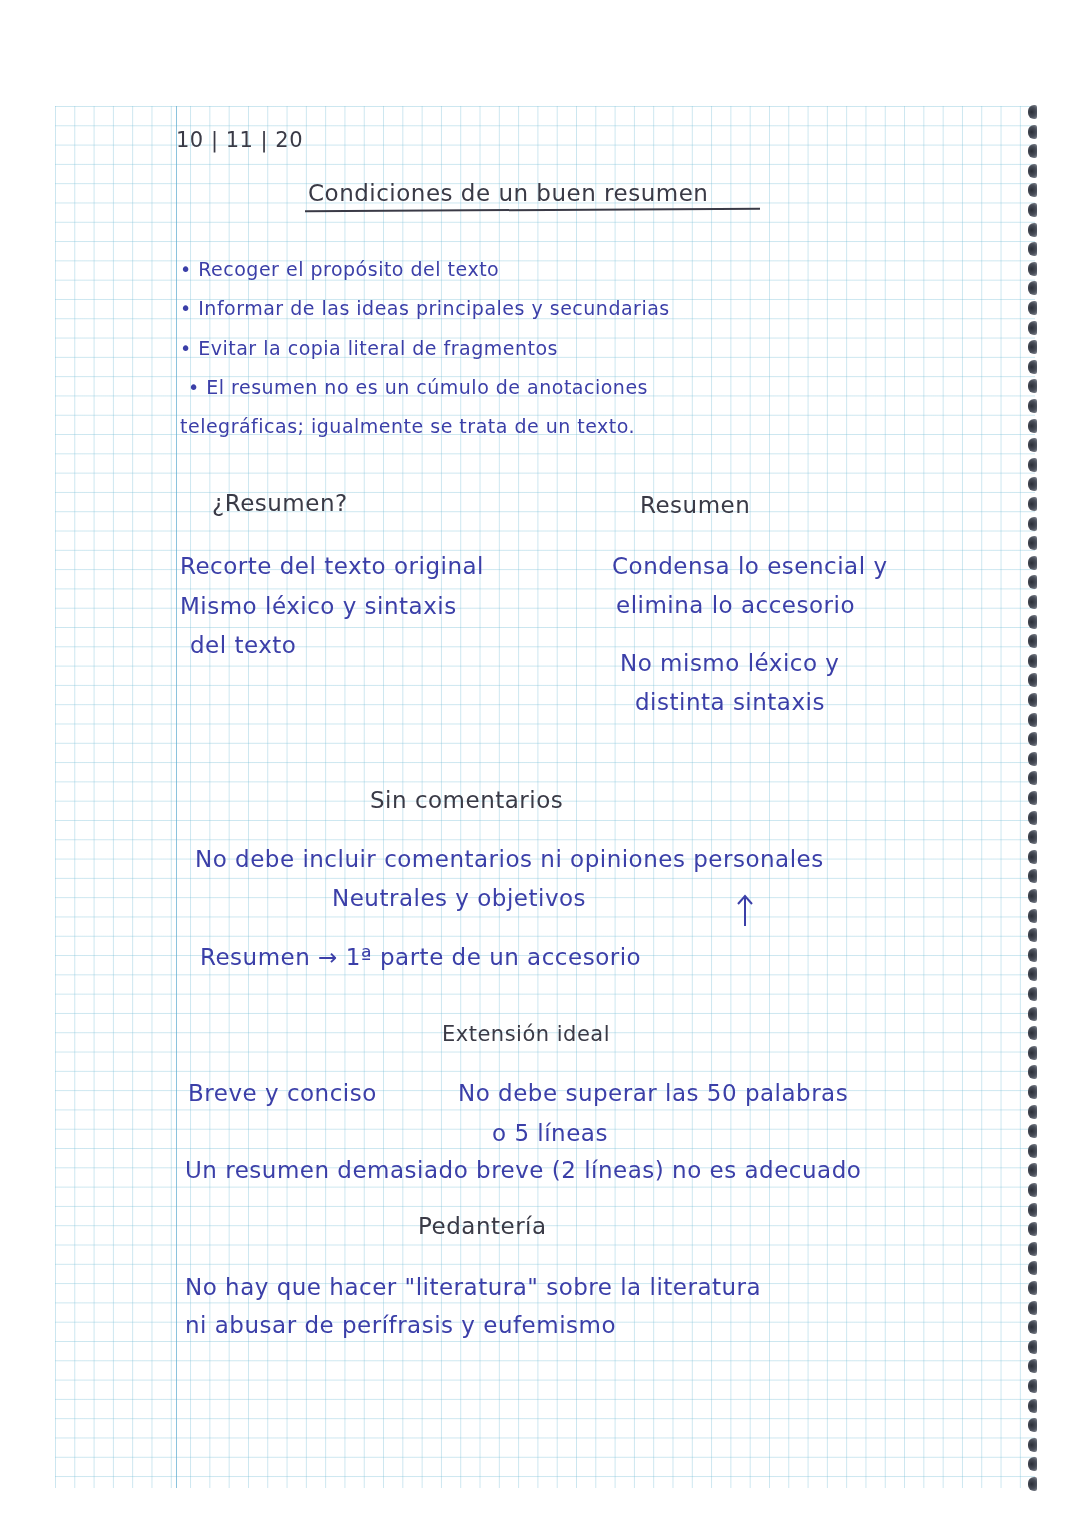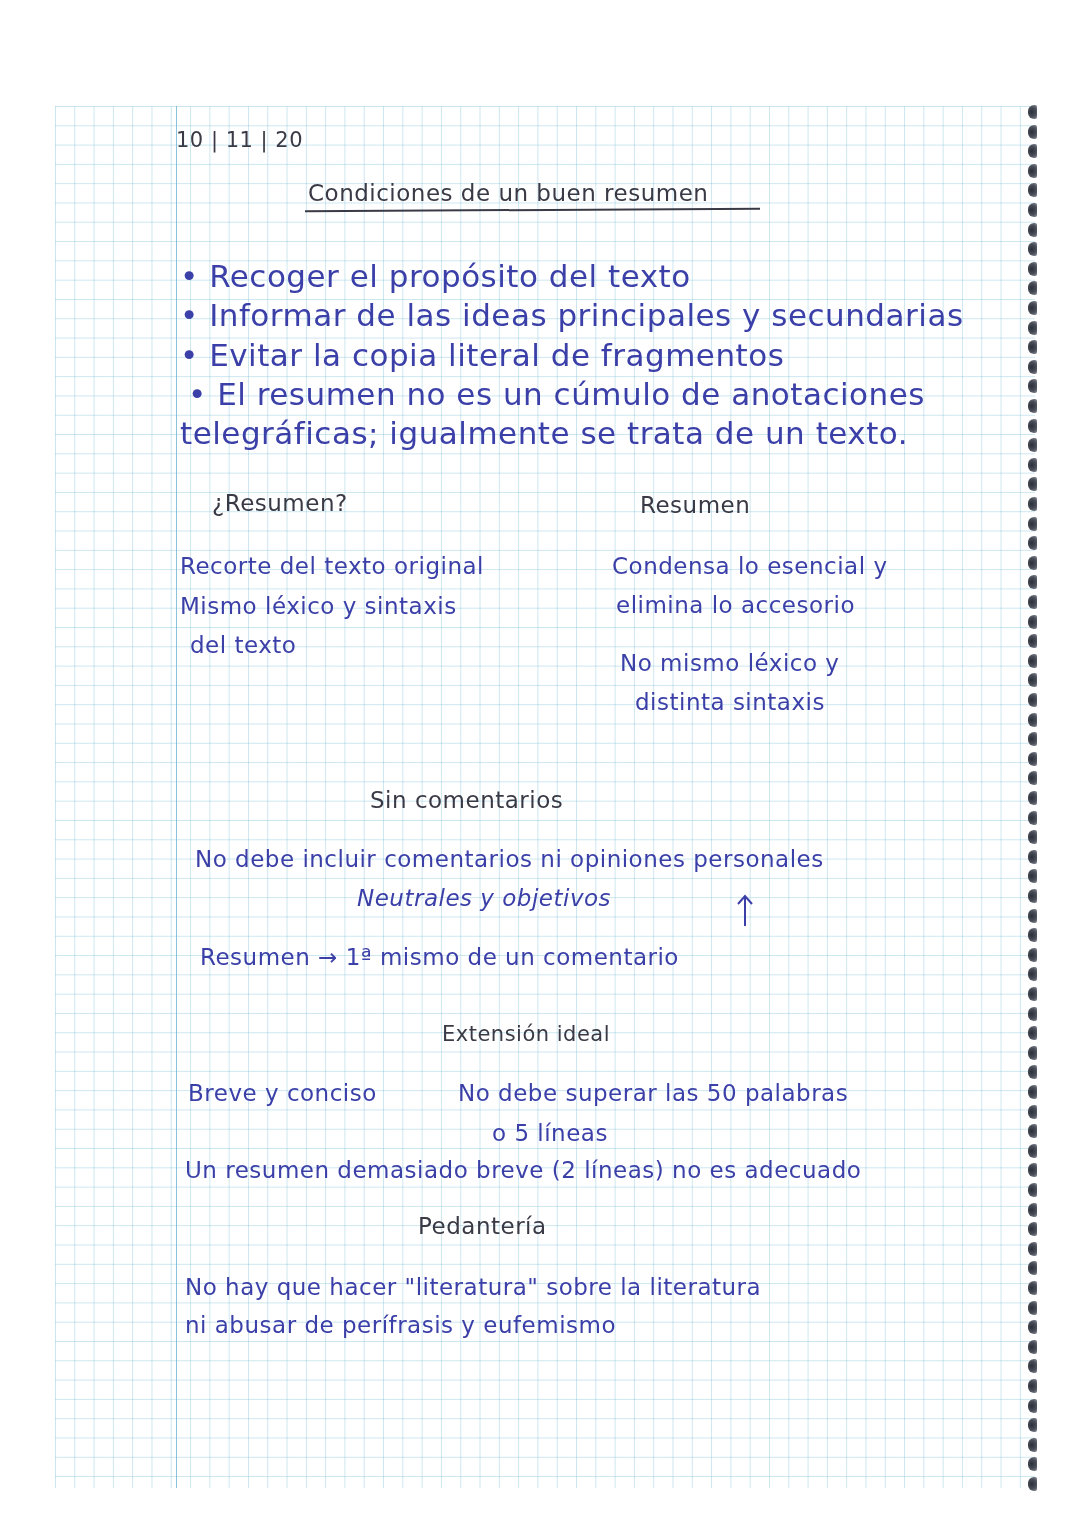--- a/index.html
+++ b/index.html
@@ -25,21 +25,21 @@
   .hw {
     position: absolute; white-space: nowrap;
     font-family: "DejaVu Sans", sans-serif;
     color: #3b3fa8; font-weight: normal; letter-spacing: 0.5px;
   }
   .pencil { color: #3a3a46; }
   .title-underline {
     position: absolute; left: 305px; top: 209px; width: 455px; height: 2px;
     background: #3a3a46; transform: rotate(-0.3deg);
   }
-  .fs-l { font-size: 31px; text-align: right; }
+  .fs-l { font-size: 19px; text-align: right; }
   .fs-m { font-size: 23px; }
   .fs-s { font-size: 21px; }
   .arrow-up { position: absolute; left: 735px; top: 893px; width: 20px; height: 34px; }
 </style>
 </head>
 <body>
 
 <div class="page"></div>
 <div class="margin-line"></div>
 
@@ -135,26 +135,26 @@
 <div class="hw fs-m" style="left:180px; top:593px;">Mismo léxico y sintaxis</div>
 <div class="hw fs-m" style="left:190px; top:632px;">del texto</div>
 
 <div class="hw fs-m" style="left:612px; top:553px;">Condensa lo esencial y</div>
 <div class="hw fs-m" style="left:616px; top:592px;">elimina lo accesorio</div>
 <div class="hw fs-m" style="left:620px; top:650px;">No mismo léxico y</div>
 <div class="hw fs-m" style="left:635px; top:689px;">distinta sintaxis</div>
 
 <div class="hw pencil fs-m" style="left:370px; top:787px;text-align:center;">Sin comentarios</div>
 <div class="hw fs-m" style="left:195px; top:846px;">No debe incluir comentarios ni opiniones personales</div>
-<div class="hw fs-m" style="left:357px; top:885px;font-style:italic;">Neutrales y objetivos</div>
+<div class="hw fs-m" style="left:332px; top:885px;">Neutrales y objetivos</div>
 <svg class="arrow-up" viewBox="0 0 20 34">
   <line x1="10" y1="33" x2="10" y2="3" stroke="#3b3fa8" stroke-width="2"></line>
   <polyline points="3,11 10,3 17,11" fill="none" stroke="#3b3fa8" stroke-width="2"></polyline>
 </svg>
-<div class="hw fs-m" style="left:200px; top:944px;">Resumen → 1ª mismo de un comentario</div>
+<div class="hw fs-m" style="left:200px; top:944px;">Resumen → 1ª parte de un accesorio</div>
 
 <div class="hw pencil fs-s" style="left:406px; top:1022px;margin-left:36px;">Extensión ideal</div>
 <div class="hw fs-m" style="left:188px; top:1080px;">Breve y conciso</div>
 <div class="hw fs-m" style="left:458px; top:1080px;text-align:center;">No debe superar las 50 palabras</div>
 <div class="hw fs-m" style="left:492px; top:1120px;">o 5 líneas</div>
 <div class="hw fs-m" style="left:185px; top:1157px;">Un resumen demasiado breve (2 líneas) no es adecuado</div>
 
 <div class="hw pencil fs-m" style="left:418px; top:1213px;">Pedantería</div>
 <div class="hw fs-m" style="left:185px; top:1274px;">No hay que hacer "literatura" sobre la literatura</div>
 <div class="hw fs-m" style="left:185px; top:1312px;">ni abusar de perífrasis y eufemismo</div>

